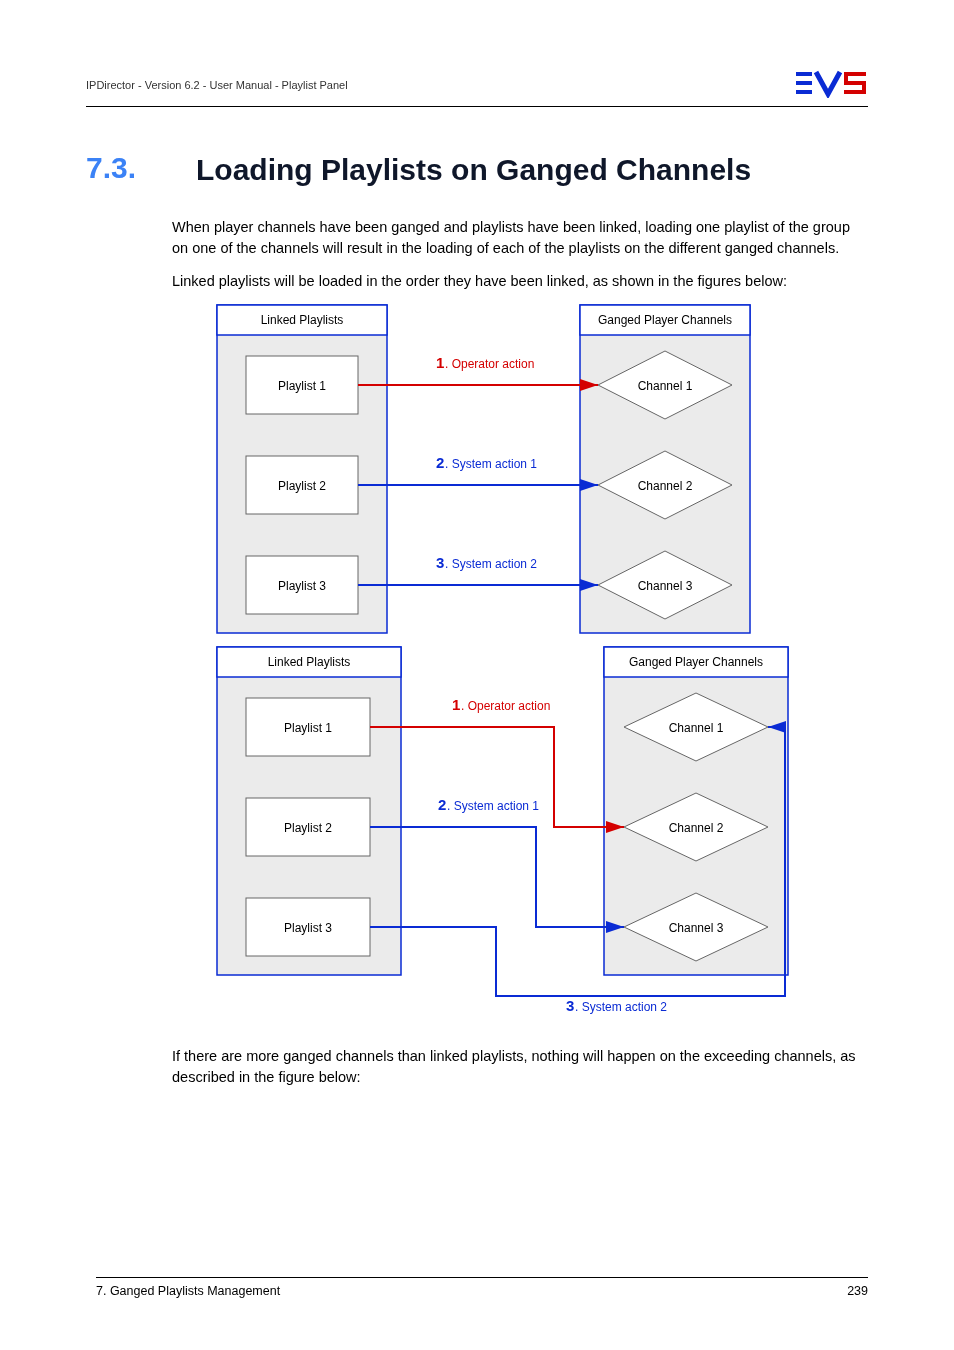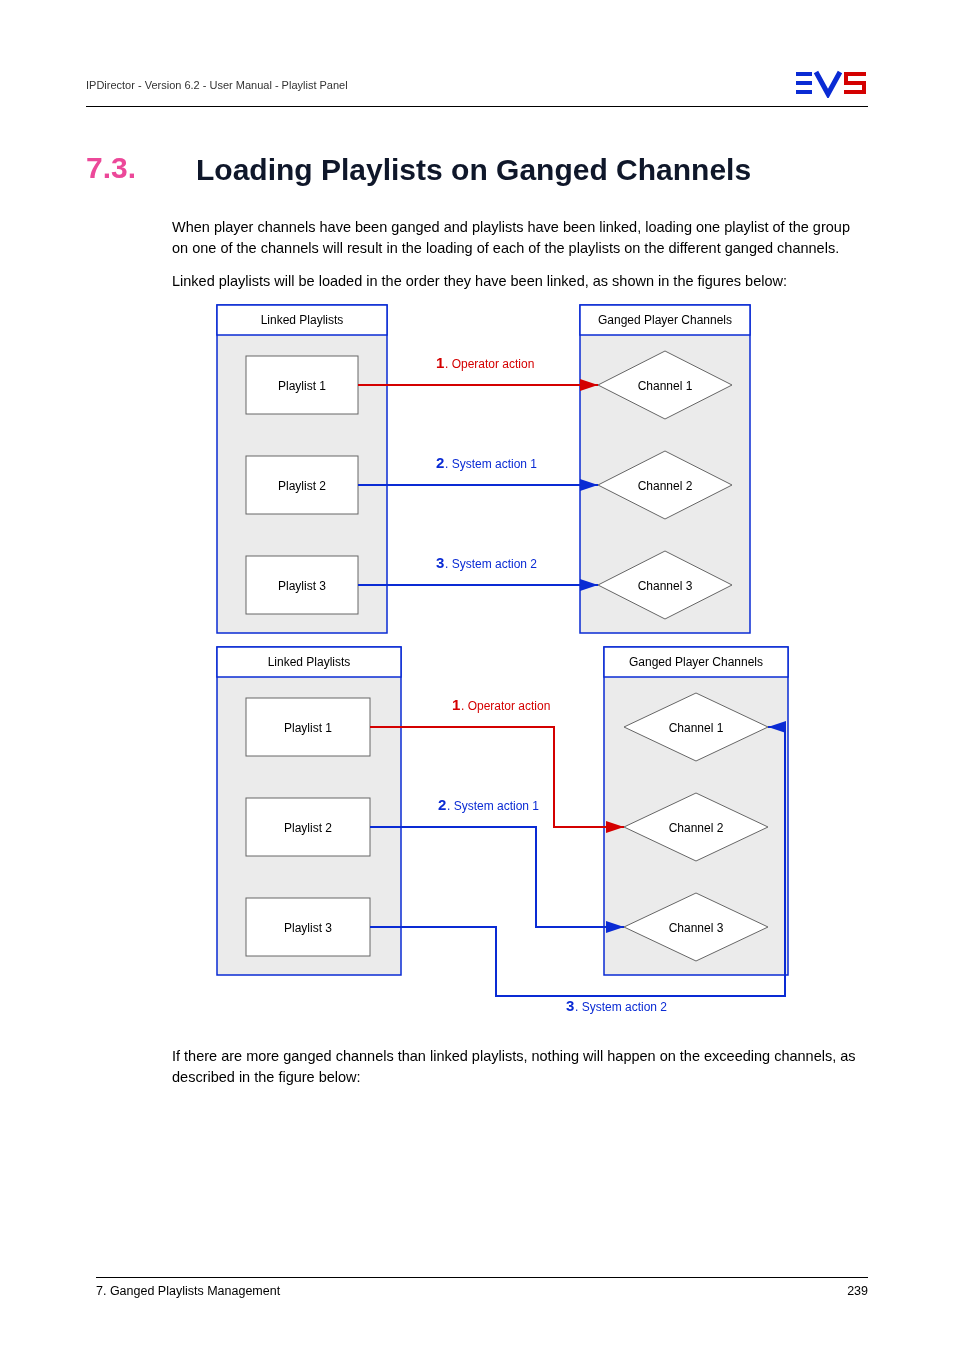--- a/index.html
+++ b/index.html
@@ -33,21 +33,21 @@
     height: 30px;
   }
   .section-row {
     display: flex;
     gap: 38px;
     margin-bottom: 28px;
   }
   .section-num {
     font-size: 30px;
     font-weight: bold;
-    color: #ec4899;
+    color: #3b82f6;
     min-width: 72px;
   }
   .section-title {
     font-size: 30px;
     font-weight: bold;
     color: #0f172a;
     line-height: 1.25;
   }
   .body-block {
     margin-left: 86px;

